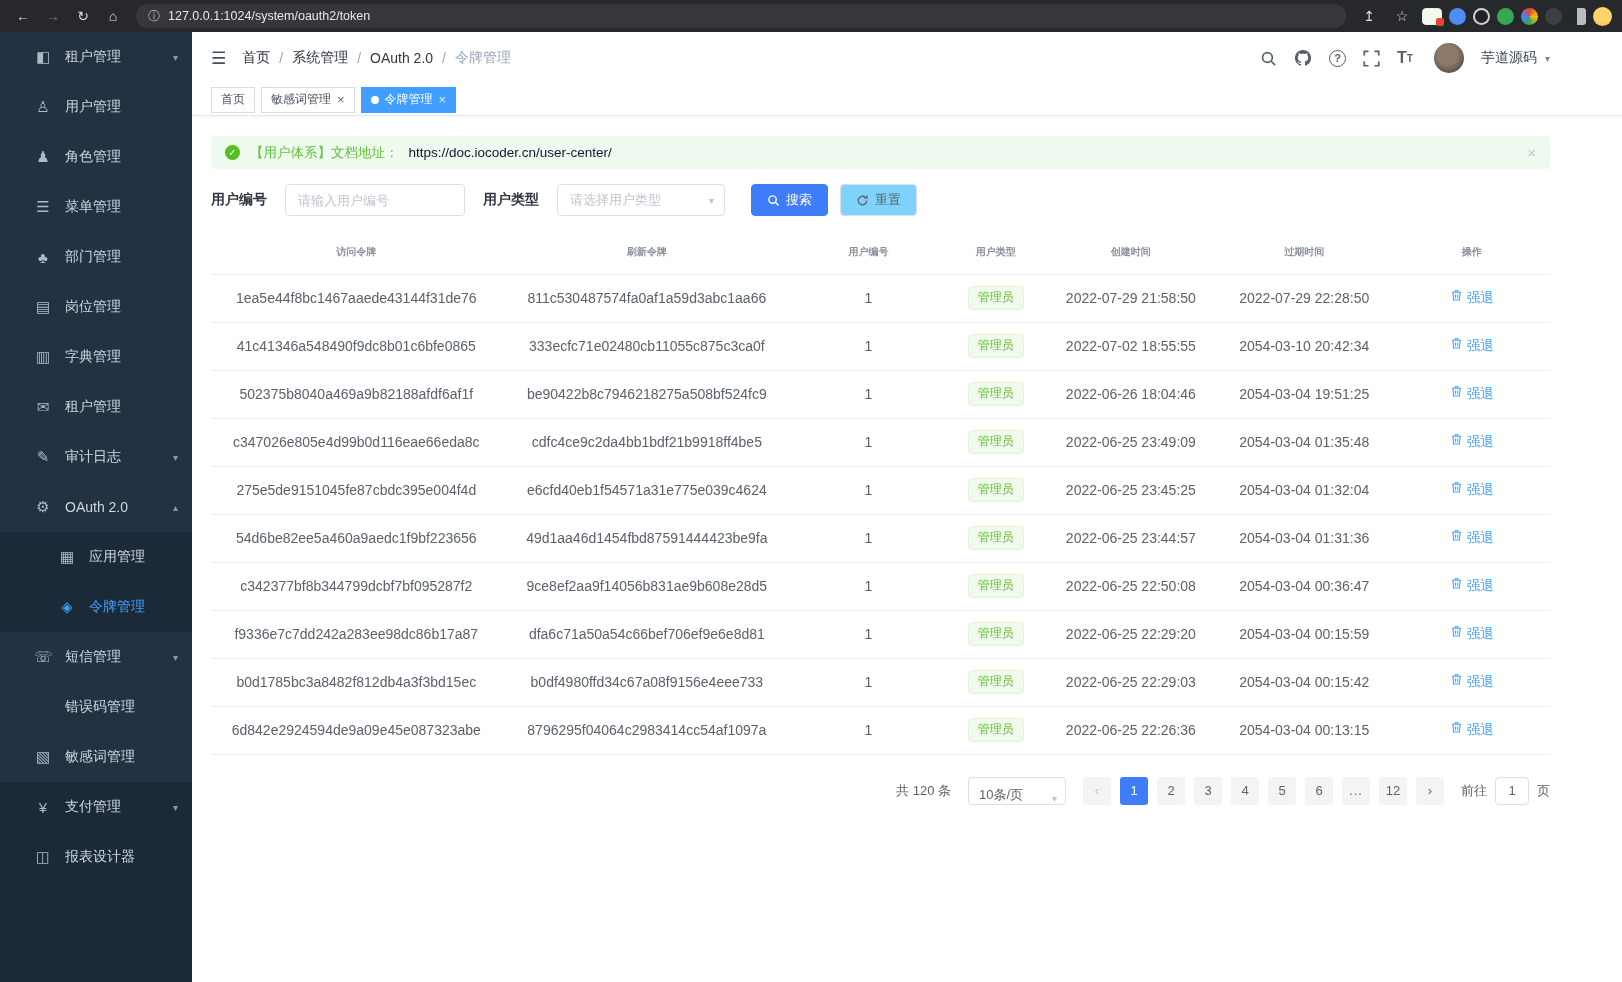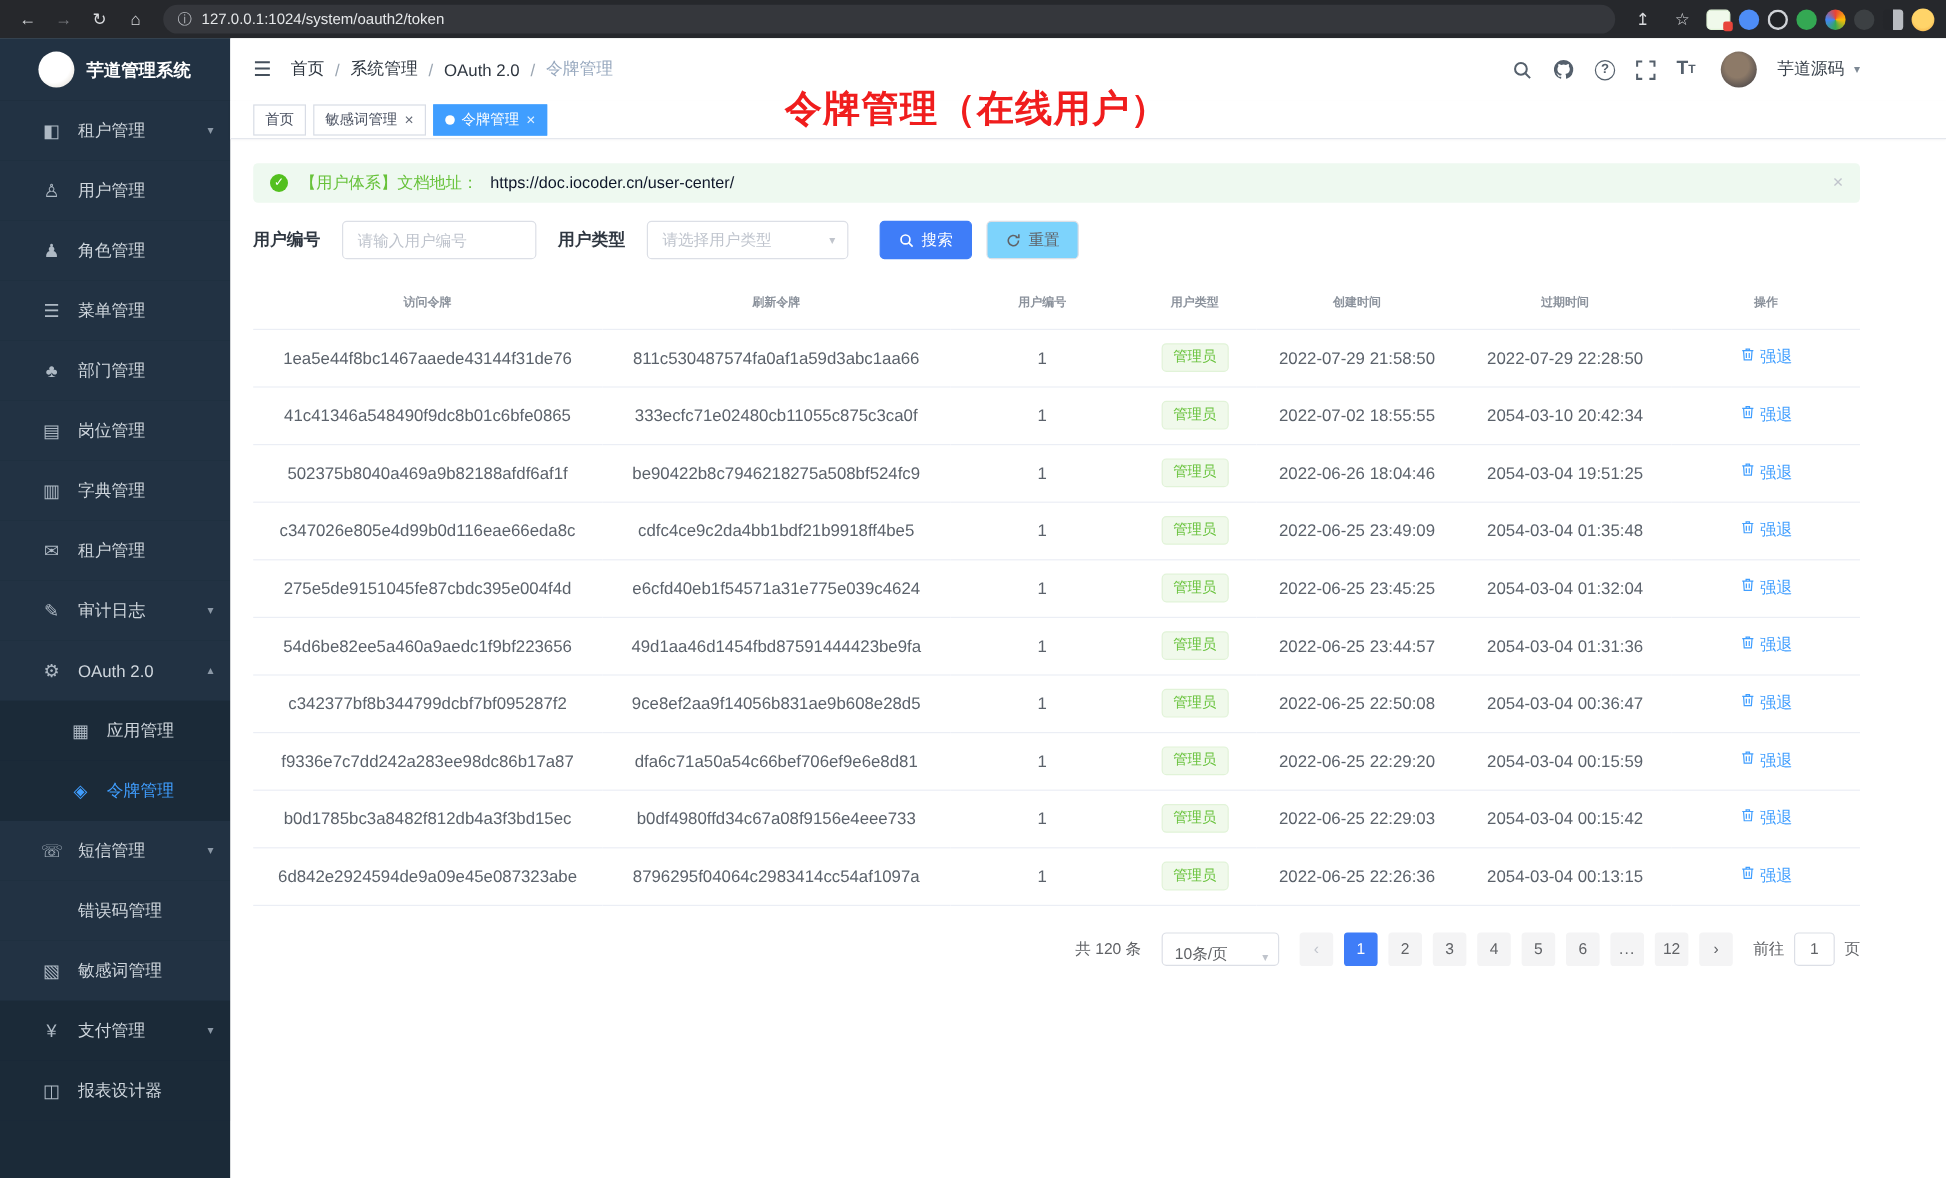--- a/index.html
+++ b/index.html
@@ -77,21 +77,21 @@
   .content{flex:1;padding:20px 72px 0 19px;overflow:hidden}
 
   .alert{height:33px;background:#eef9f0;border-radius:4px;display:flex;align-items:center;gap:10px;padding:0 14px;margin-bottom:15px}
   .alert-check{width:15px;height:15px;border-radius:50%;background:#53c01f;color:#fff;font-size:10px;display:flex;align-items:center;justify-content:center;flex-shrink:0}
   .alert-text{color:#67c23a;font-size:13.5px}
   .alert-link{color:#0f172a;font-size:13.5px;cursor:pointer}
   .alert-close{margin-left:auto;color:#c0c4cc;font-size:15px;cursor:pointer}
 
   .filters{display:flex;align-items:center;margin-bottom:6px}
   .f-label{font-weight:bold;color:#2f3741;font-size:14px}
-  .f-input{width:162px;height:32px;border:1px solid #dcdfe6;border-radius:4px;padding:0 12px;font-size:13px;color:#606266;margin:0 18px;outline:none;font-family:inherit}
+  .f-input{width:180px;height:32px;border:1px solid #dcdfe6;border-radius:4px;padding:0 12px;font-size:13px;color:#606266;margin:0 18px;outline:none;font-family:inherit}
   .f-input::placeholder{color:#bfc4cd}
   .f-select{width:168px;height:32px;border:1px solid #dcdfe6;border-radius:4px;display:flex;align-items:center;justify-content:space-between;padding:0 10px 0 12px;font-size:13px;color:#bfc4cd;margin:0 12px 0 18px;cursor:pointer;background:#fff}
   .caret{font-size:10px;color:#c0c4cc}
   .btn{height:32px;display:inline-flex;align-items:center;gap:6px;border-radius:4px;font-size:13px;padding:0 15px;cursor:pointer;font-family:inherit}
   .btn-primary{background:#3f7df8;border:1px solid #3f7df8;color:#fff;margin-left:14px}
   .btn-default{background:#7dd3fc;border:1px solid #dcdfe6;color:#606266;margin-left:12px}
 
   table{width:100%;border-collapse:collapse;table-layout:fixed;margin-top:14px}
   thead th{height:44px;color:#8b929c;font-weight:bold;font-size:10px;text-align:center;border-bottom:1px solid #ebeef5;white-space:nowrap}
   tbody td{height:48px;color:#5b626b;font-size:14px;text-align:center;border-bottom:1px solid #ebeef5;white-space:nowrap;overflow:hidden;text-overflow:ellipsis}
@@ -133,24 +133,20 @@
     <span class="ext e5"></span>
     <span class="ext e6"></span>
     <span class="ext e7"></span>
     <span class="b-avatar"></span>
   </div>
 </div>
 
 <div class="app">
 
   <aside class="sidebar">
-    <div class="logo">
-      <span class="logo-img"></span>
-      <span class="logo-title">芋道管理系统</span>
-    </div>
     <nav class="menu">
         <div class="menu-item">
           <span class="mi-icon">◧</span>
           <span class="mi-label">租户管理</span>
           <span class="mi-chevron">▾</span>
         </div>
         <div class="menu-item">
           <span class="mi-icon">♙</span>
           <span class="mi-label">用户管理</span>
         </div>
@@ -216,21 +212,20 @@
         </div>
         <div class="menu-item dark">
           <span class="mi-icon">◫</span>
           <span class="mi-label">报表设计器</span>
         </div>
       </nav>
   </aside>
 
   <div class="main">
 
-    <div class="annotation">令牌管理（在线用户）</div>
 
     <header class="navbar">
       <span class="hamburger">☰</span>
       <nav class="breadcrumb">
           <span class="bc-item">首页</span>
           <span class="bc-sep">/</span>
           <span class="bc-item">系统管理</span>
           <span class="bc-sep">/</span>
           <span class="bc-item">OAuth 2.0</span>
           <span class="bc-sep">/</span>

